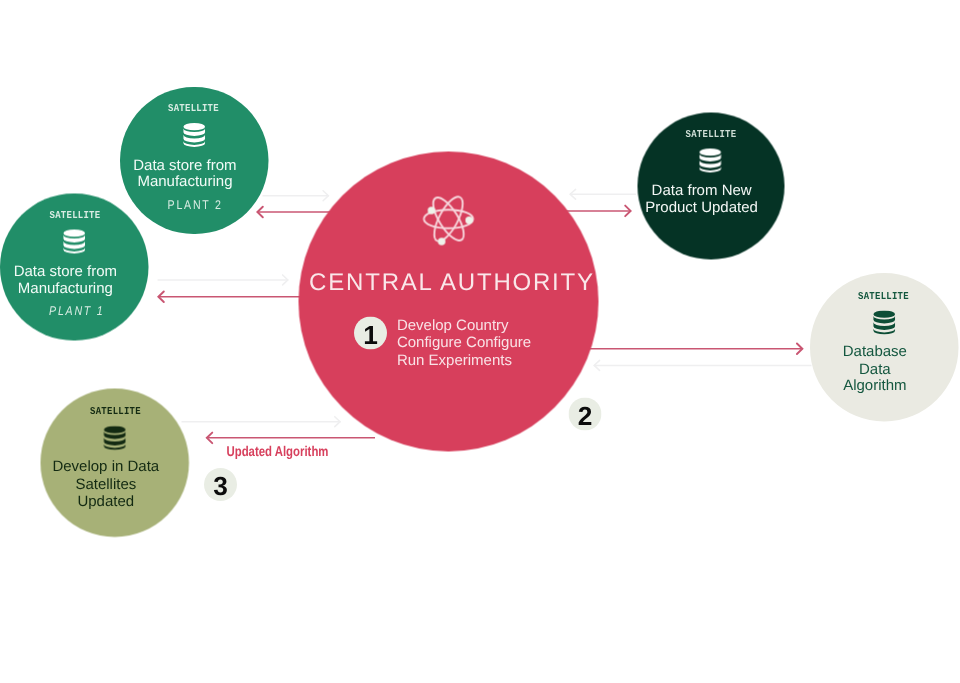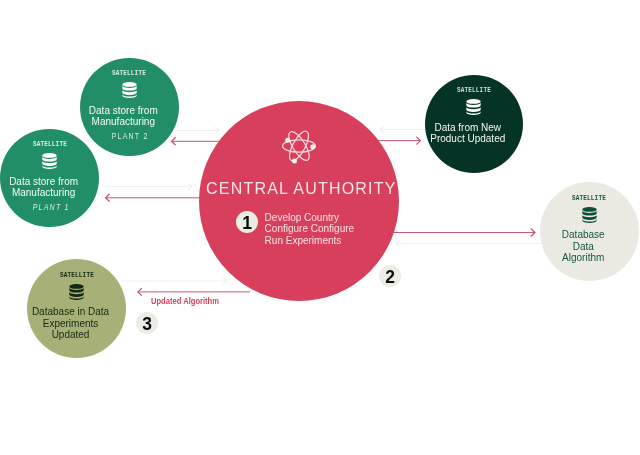--- a/index.html
+++ b/index.html
@@ -163,22 +163,22 @@
       <svg width="15" height="16" viewBox="0 0 15 16">
           <g fill="#132a12">
         <ellipse cx="7.5" cy="2.45" rx="7.2" ry="2.42"></ellipse>
         <path d="M0.3 3.6 a7.2 2.42 0 0 0 14.4 0 v2.6 a7.2 2.42 0 0 1 -14.4 0 z"></path>
         <path d="M0.3 7.9 a7.2 2.42 0 0 0 14.4 0 v2.6 a7.2 2.42 0 0 1 -14.4 0 z"></path>
         <path d="M0.3 12.2 a7.2 2.42 0 0 0 14.4 0 v1.3 a7.2 2.42 0 0 1 -14.4 0 z"></path>
       </g>
         </svg>
     </div>
     <div class="title" style="top:47px;color:#132a12;">
-      <div>Database in Data</div>
-      <div>Experiments</div>
+      <div>Develop in Data</div>
+      <div>Satellites</div>
       <div>Updated</div>
     </div>
   </div>
 
   <div class="node" style="left:424.5px;top:74.9px;width:98.5px;height:98.5px;background:#053325;color:#ffffff;">
     <div class="kicker" style="top:11.4px;color:#cfded6;"><span>SATELLITE</span></div>
     <div class="dbicon" style="top:24.6px;">
       <svg width="15" height="16" viewBox="0 0 15 16">
           <g fill="#ffffff">
         <ellipse cx="7.5" cy="2.45" rx="7.2" ry="2.42"></ellipse>

